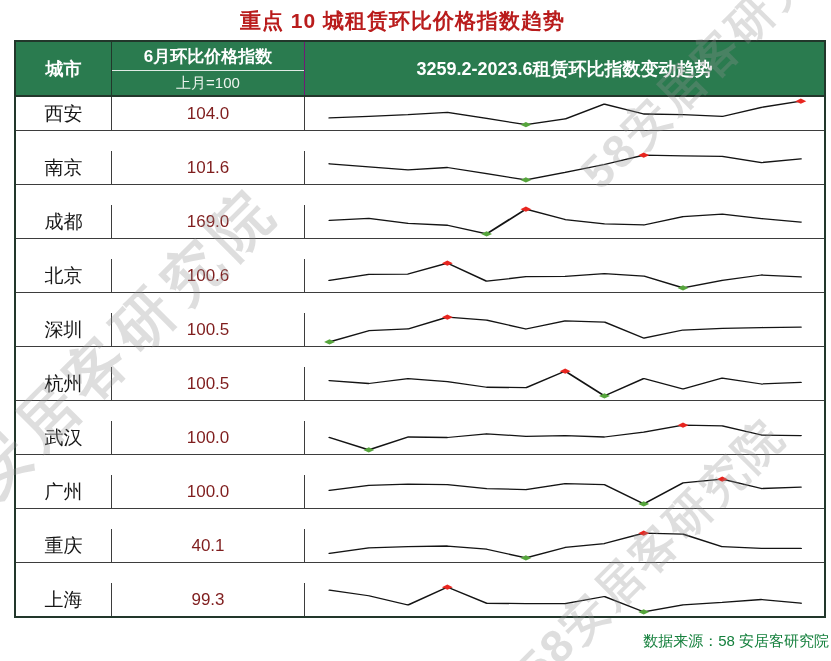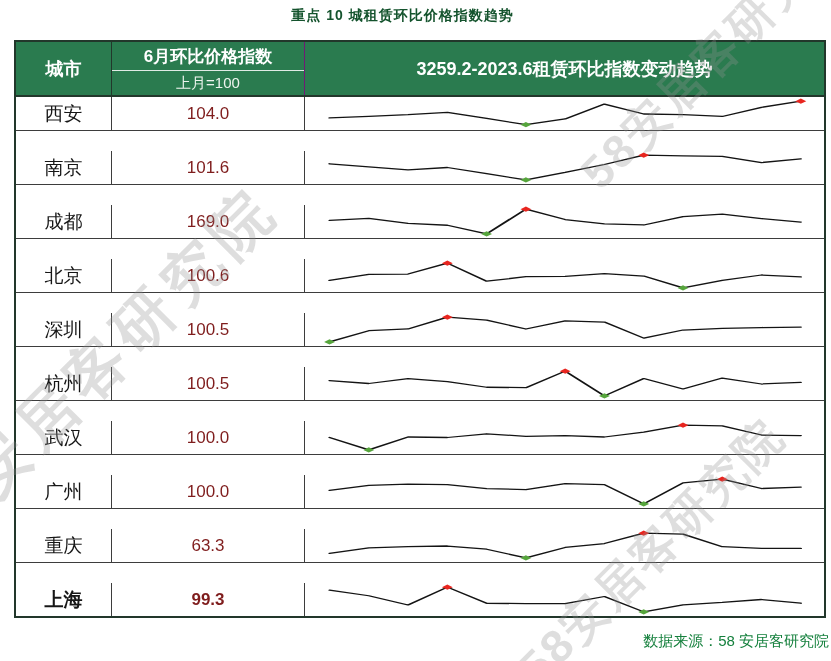--- a/index.html
+++ b/index.html
@@ -2,21 +2,21 @@
 <html><head>
 <meta charset="utf-8">
 <style>
   html,body { margin:0; padding:0; background:#ffffff; }
   .page {
     position:relative; width:831px; height:661px; background:#ffffff;
     font-family:"Liberation Sans", sans-serif; overflow:hidden;
   }
   .title {
     position:absolute; top:7px; left:0; width:805px; text-align:center;
-    font-size:14px; font-weight:bold; color:#14532d; margin:0; letter-spacing:1px;
+    font-size:21px; font-weight:bold; color:#b91c1c; margin:0; letter-spacing:1px;
   }
   .table {
     position:absolute; left:14px; top:40px; width:812px; height:578px;
     box-sizing:border-box; border:2px solid #22372b;
     display:flex; flex-direction:column; z-index:1;
   }
   .thead {
     height:55px; flex:0 0 55px; display:flex;
     background:#2a7b4f; border-bottom:2px solid #22372b; box-sizing:border-box;
   }
@@ -30,21 +30,21 @@
     flex:0 0 29px; display:flex; align-items:center; justify-content:center;
     font-size:17px; border-bottom:1px solid rgba(255,255,255,0.85); box-sizing:border-box;
   }
   .th-index-bottom {
     flex:1; display:flex; align-items:center; justify-content:center;
     font-size:15px; font-weight:normal; color:#edf4ee;
   }
   .th-trend { flex:1; display:flex; align-items:center; justify-content:center; font-size:18px; }
   .tbody { flex:1; display:flex; flex-direction:column;gap:20px; }
   .tr { flex:1; display:flex; border-bottom:1px solid #3d3d3d; box-sizing:border-box; }
-  .tr:last-child { border-bottom:none;font-weight:bold; }
+  .tr:last-child { border-bottom:none; }
   .td { box-sizing:border-box; }
   .td-city {
     width:96px; flex:0 0 96px; border-right:1px solid #3d3d3d;
     display:flex; align-items:center; justify-content:center;
     font-size:19px; color:#161616;
   }
   .td-value {
     width:193px; flex:0 0 193px; border-right:1px solid #3d3d3d;
     display:flex; align-items:center; justify-content:center;
     font-size:17px; color:#7f1d1d;
@@ -167,21 +167,21 @@
           <div class="td td-spark">
             <svg viewBox="0 0 402 52" preserveAspectRatio="none">
               <polyline points="19.0,24.1 49.4,16.3 79.8,14.3 110.3,15.1 140.7,21.3 171.1,22.9 201.5,13.5 231.9,15.1 262.4,45.5 292.8,12.4 323.2,6.5 353.6,21.3 384.0,19.0" fill="none" stroke="#141414" stroke-width="2" stroke-linejoin="round" stroke-linecap="round"></polyline>
               <path d="M 323.20000000000005 2.3 L 327.40000000000003 6.5 L 323.20000000000005 10.7 L 319.00000000000006 6.5 Z" fill="#e8251f"></path>
               <path d="M 262.36 41.3 L 266.56 45.5 L 262.36 49.7 L 258.16 45.5 Z" fill="#56a53c"></path>
             </svg>
           </div>
         </div>
         <div class="tr">
           <div class="td td-city">重庆</div>
-          <div class="td td-value">63.3</div>
+          <div class="td td-value">40.1</div>
           <div class="td td-spark">
             <svg viewBox="0 0 402 52" preserveAspectRatio="none">
               <polyline points="19.0,38.5 49.4,29.9 79.8,27.6 110.3,26.8 140.7,31.9 171.1,45.5 201.5,29.1 231.9,22.9 262.4,6.5 292.8,8.1 323.2,27.9 353.6,30.7 384.0,30.7" fill="none" stroke="#141414" stroke-width="2" stroke-linejoin="round" stroke-linecap="round"></polyline>
               <path d="M 262.36 2.3 L 266.56 6.5 L 262.36 10.7 L 258.16 6.5 Z" fill="#e8251f"></path>
               <path d="M 171.10000000000002 41.3 L 175.3 45.5 L 171.10000000000002 49.7 L 166.90000000000003 45.5 Z" fill="#56a53c"></path>
             </svg>
           </div>
         </div>
         <div class="tr">
           <div class="td td-city">上海</div>

